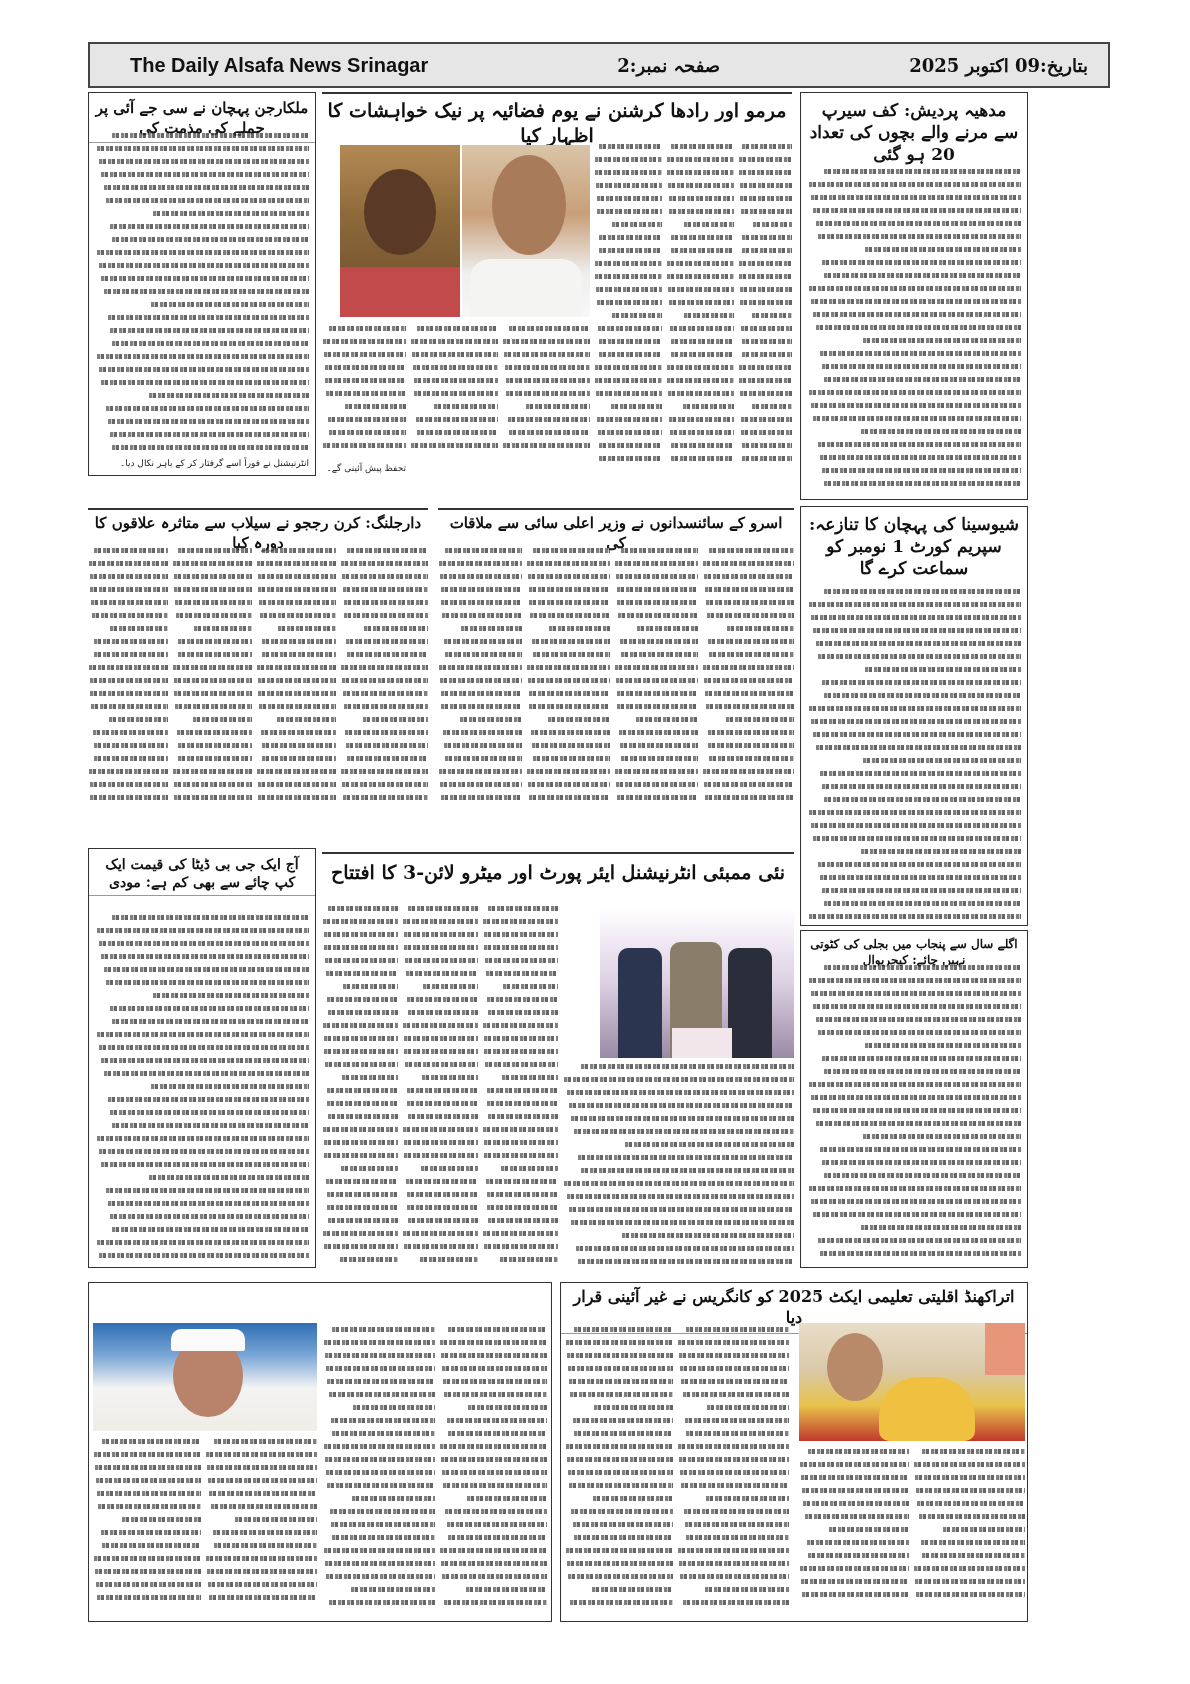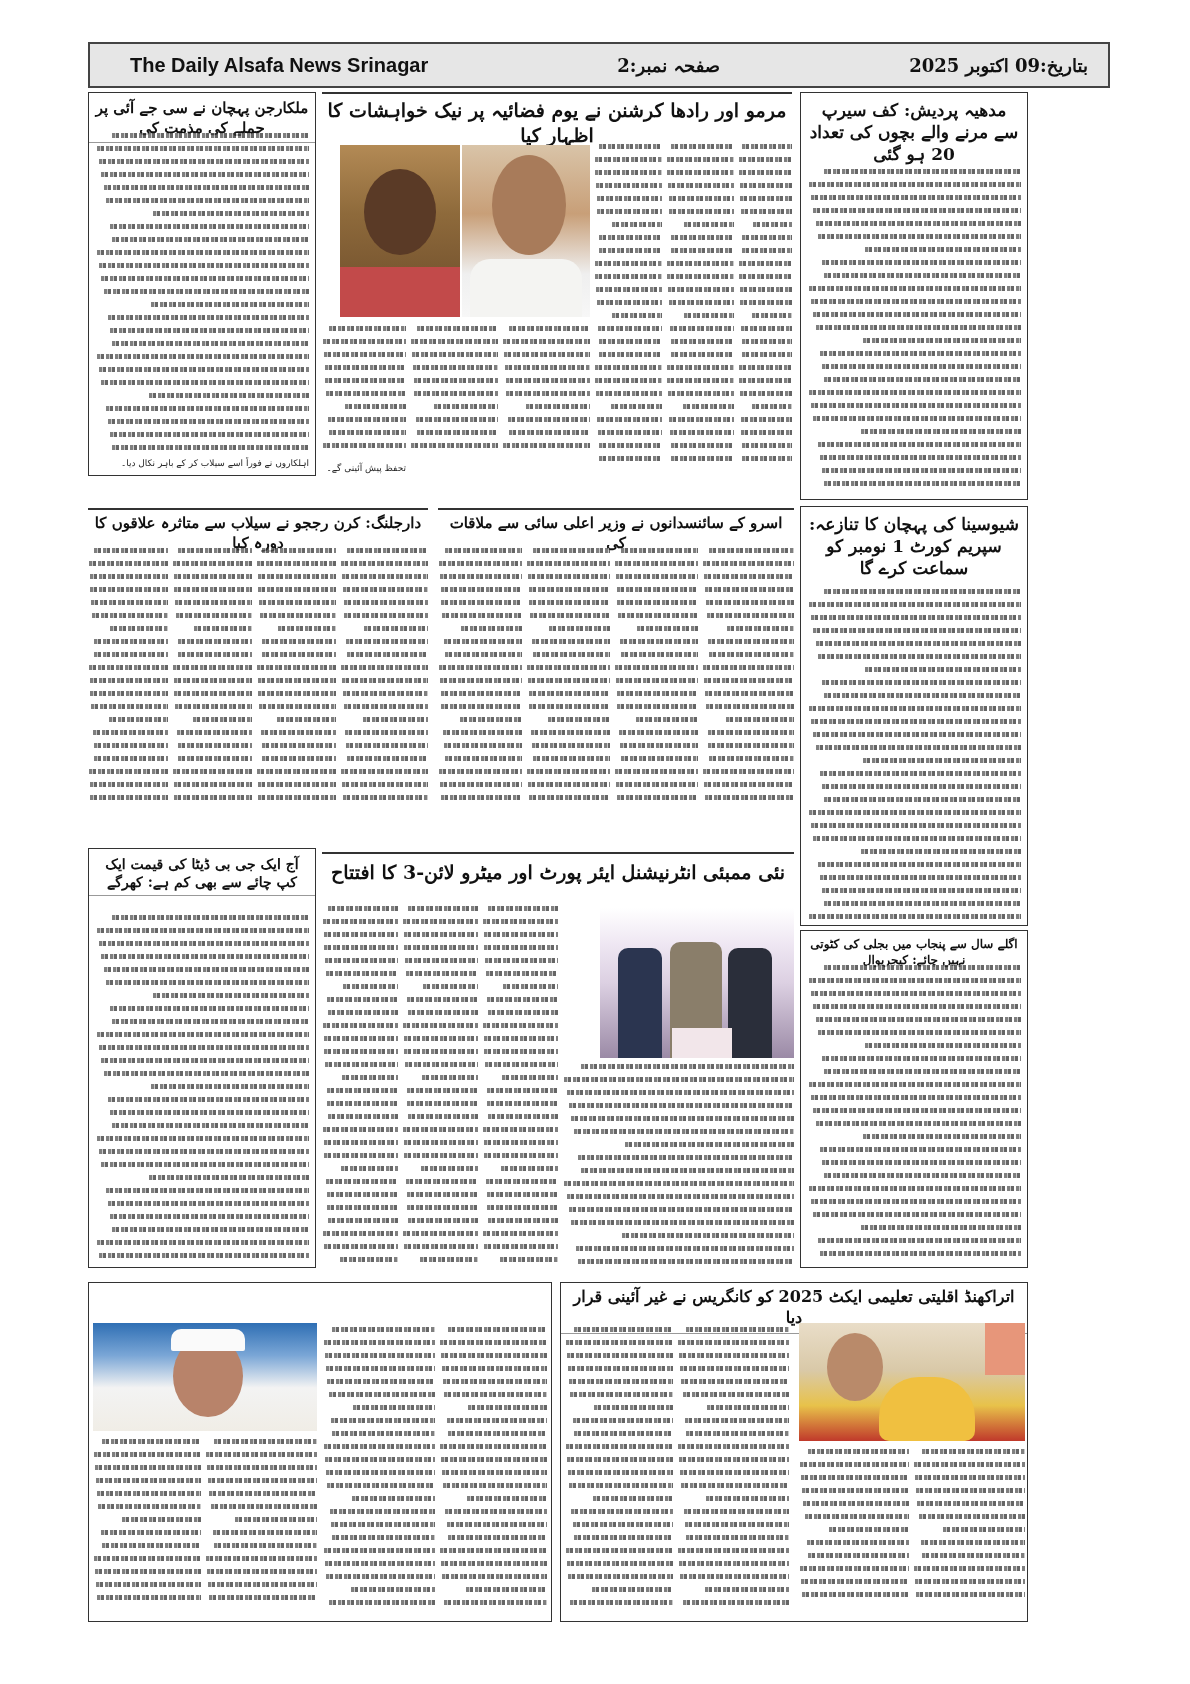--- a/index.html
+++ b/index.html
@@ -117,21 +117,21 @@
       <div style="height: 13px; display: flex; align-items: center;">
         <div style="width: 94%; height: 5px; margin-left: auto; background: repeating-linear-gradient(90deg, rgb(85, 85, 85) 0px, rgb(85, 85, 85) 3px, rgb(187, 187, 187) 3px, rgb(187, 187, 187) 4px, rgb(51, 51, 51) 4px, rgb(51, 51, 51) 7px, rgb(255, 255, 255) 7px, rgb(255, 255, 255) 9px); opacity: 0.75;"></div>
       </div>
       <div style="height: 13px; display: flex; align-items: center;">
         <div style="width: 93%; height: 5px; margin-left: auto; background: repeating-linear-gradient(90deg, rgb(85, 85, 85) 0px, rgb(85, 85, 85) 3px, rgb(187, 187, 187) 3px, rgb(187, 187, 187) 4px, rgb(51, 51, 51) 4px, rgb(51, 51, 51) 7px, rgb(255, 255, 255) 7px, rgb(255, 255, 255) 9px); opacity: 0.75;"></div>
       </div>
       <div style="height: 13px; display: flex; align-items: center;">
         <div style="width: 92%; height: 5px; margin-left: auto; background: repeating-linear-gradient(90deg, rgb(85, 85, 85) 0px, rgb(85, 85, 85) 3px, rgb(187, 187, 187) 3px, rgb(187, 187, 187) 4px, rgb(51, 51, 51) 4px, rgb(51, 51, 51) 7px, rgb(255, 255, 255) 7px, rgb(255, 255, 255) 9px); opacity: 0.75;"></div>
       </div>
     </div>
-  <div class="col-text" style="left:6px;right:6px;bottom:4px;height:14px;font-size:9px;">اہلکاروں نے فوراً اسے سیلاب کر کے باہر نکال دیا۔</div>
+  <div class="col-text" style="left:6px;right:6px;bottom:4px;height:14px;font-size:9px;">انٹرنیشنل نے فوراً اسے گرفتار کر کے باہر نکال دیا۔</div>
 </div>
 
 <div class="rule" style="left:322px;top:92px;width:470px;"></div>
 <div class="headline" style="position:absolute;left:322px;top:98px;width:470px;font-size:19px;">مرمو اور رادھا کرشنن نے یوم فضائیہ پر نیک خواہشات کا اظہار کیا</div>
 <div class="photo ph-president" style="left:340px;top:145px;width:120px;height:172px;">
   <div class="face" style="left:24px;top:24px;width:72px;height:86px;background:#5a3a26;"></div>
   <div style="position:absolute;left:0;right:0;bottom:0;height:50px;background:#c24a4a;"></div>
 </div>
 <div class="photo ph-governor" style="left:462px;top:145px;width:128px;height:172px;">
   <div class="face" style="left:30px;top:10px;width:74px;height:100px;background:#a87b5a;"></div>
@@ -1127,21 +1127,21 @@
       <div style="height: 13px; display: flex; align-items: center;">
         <div style="width: 92%; height: 5px; margin-left: auto; background: repeating-linear-gradient(90deg, rgb(85, 85, 85) 0px, rgb(85, 85, 85) 3px, rgb(187, 187, 187) 3px, rgb(187, 187, 187) 4px, rgb(51, 51, 51) 4px, rgb(51, 51, 51) 7px, rgb(255, 255, 255) 7px, rgb(255, 255, 255) 9px); opacity: 0.75;"></div>
       </div>
       <div style="height: 13px; display: flex; align-items: center;">
         <div style="width: 99%; height: 5px; margin-left: auto; background: repeating-linear-gradient(90deg, rgb(85, 85, 85) 0px, rgb(85, 85, 85) 3px, rgb(187, 187, 187) 3px, rgb(187, 187, 187) 4px, rgb(51, 51, 51) 4px, rgb(51, 51, 51) 7px, rgb(255, 255, 255) 7px, rgb(255, 255, 255) 9px); opacity: 0.75;"></div>
       </div>
     </div>
 </div>
 
 <div class="box" style="left:88px;top:848px;width:228px;height:420px;">
-  <div class="headline" style="font-size:14px;padding:6px 6px 4px;border-bottom:1px solid #999;">آج ایک جی بی ڈیٹا کی قیمت ایک کپ چائے سے بھی کم ہے: کھرگے</div>
+  <div class="headline" style="font-size:14px;padding:6px 6px 4px;border-bottom:1px solid #999;">آج ایک جی بی ڈیٹا کی قیمت ایک کپ چائے سے بھی کم ہے: مودی</div>
   <div class="col-text" style="left:6px;right:6px;top:62px;bottom:6px;">
       <div style="height: 13px; display: flex; align-items: center;">
         <div style="width: 92%; height: 5px; margin-left: auto; background: repeating-linear-gradient(90deg, rgb(85, 85, 85) 0px, rgb(85, 85, 85) 3px, rgb(187, 187, 187) 3px, rgb(187, 187, 187) 4px, rgb(51, 51, 51) 4px, rgb(51, 51, 51) 7px, rgb(255, 255, 255) 7px, rgb(255, 255, 255) 9px); opacity: 0.75;"></div>
       </div>
       <div style="height: 13px; display: flex; align-items: center;">
         <div style="width: 99%; height: 5px; margin-left: auto; background: repeating-linear-gradient(90deg, rgb(85, 85, 85) 0px, rgb(85, 85, 85) 3px, rgb(187, 187, 187) 3px, rgb(187, 187, 187) 4px, rgb(51, 51, 51) 4px, rgb(51, 51, 51) 7px, rgb(255, 255, 255) 7px, rgb(255, 255, 255) 9px); opacity: 0.75;"></div>
       </div>
       <div style="height: 13px; display: flex; align-items: center;">
         <div style="width: 98%; height: 5px; margin-left: auto; background: repeating-linear-gradient(90deg, rgb(85, 85, 85) 0px, rgb(85, 85, 85) 3px, rgb(187, 187, 187) 3px, rgb(187, 187, 187) 4px, rgb(51, 51, 51) 4px, rgb(51, 51, 51) 7px, rgb(255, 255, 255) 7px, rgb(255, 255, 255) 9px); opacity: 0.75;"></div>
       </div>

